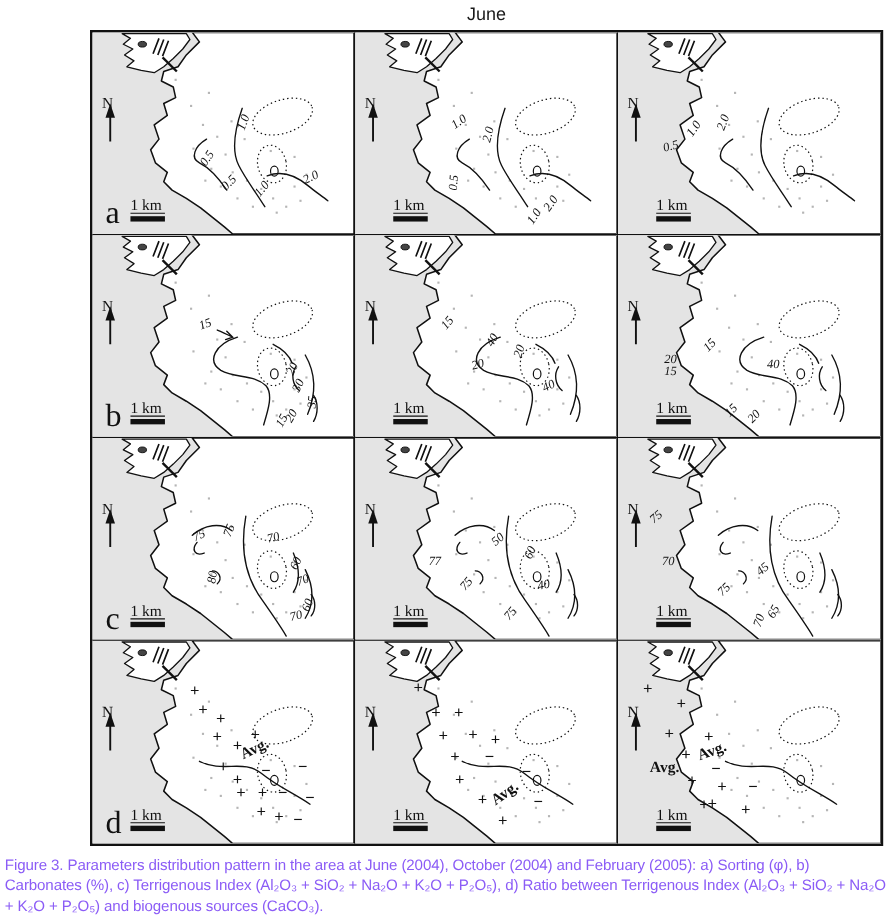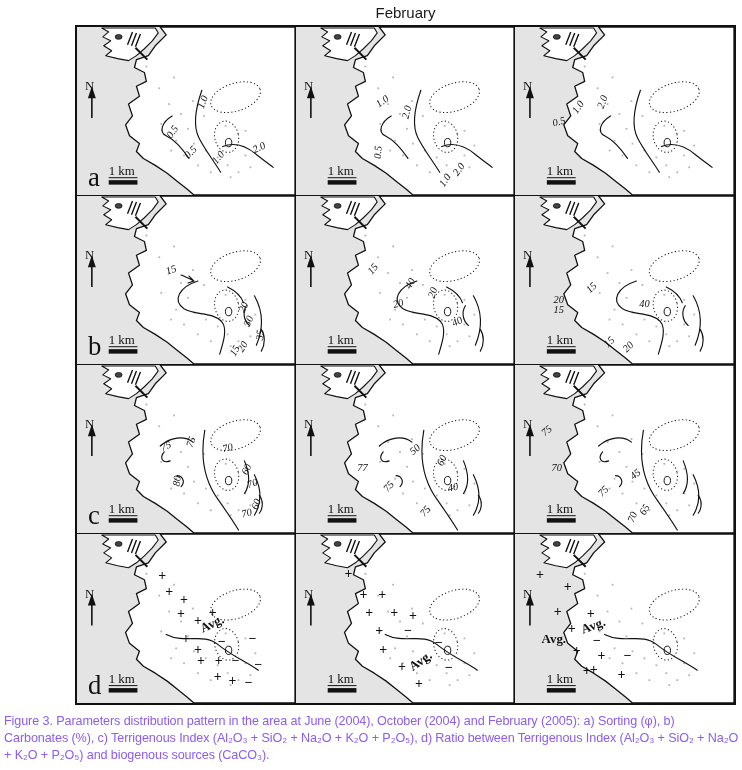--- a/index.html
+++ b/index.html
@@ -24,21 +24,21 @@
   .letter{font:27px "Liberation Serif",serif;fill:#111;}
 
   .caption{position:absolute;left:4px;top:713px;width:735px;
            font-size:12.6px;line-height:17px;color:#8b5cf6;letter-spacing:-0.1px;
            font-family:"Liberation Sans","DejaVu Sans",sans-serif;}
 </style>
 </head>
 <body>
 
 <div class="headers">
-  <div class="col-header">February</div>
+  <div class="col-header">June</div>
 </div>
 
 <div id="grid">
     <div class="panel br bb">
       <svg viewBox="0 0 220 170" preserveAspectRatio="none">
         <rect x="0" y="0" width="220" height="170" fill="#e4e4e4"></rect>
         <path d="M84,0 L220,0 L220,170 L118,170 L111,164 L101,156 L91,148 L79,140 L67,133 L60,126 L63,118 L53,110 L49,99 L56,90 L52,78 L63,70 L60,60 L70,55 L68,46 L58,41 L60,33 L72,29 L79,19 L90,8 Z" fill="#ffffff" stroke="#111" stroke-width="1.3" stroke-linejoin="round"></path>
         <path d="M25,1 L32,5 L26,10 L34,14 L27,19 L35,24 L29,29 L41,32 L52,34 L60,29 L68,22 L76,14 L82,6 L79,1 Z" fill="#ffffff" stroke="#111" stroke-width="1.1" stroke-linejoin="round"></path>
         <ellipse cx="42" cy="10" rx="3.5" ry="2.4" fill="#444" stroke="#111" stroke-width="0.8"></ellipse>
         <path d="M56,5 L51,18 M60,6 L55,19 M64,7 L59,20" stroke="#111" stroke-width="1.4" fill="none"></path>

